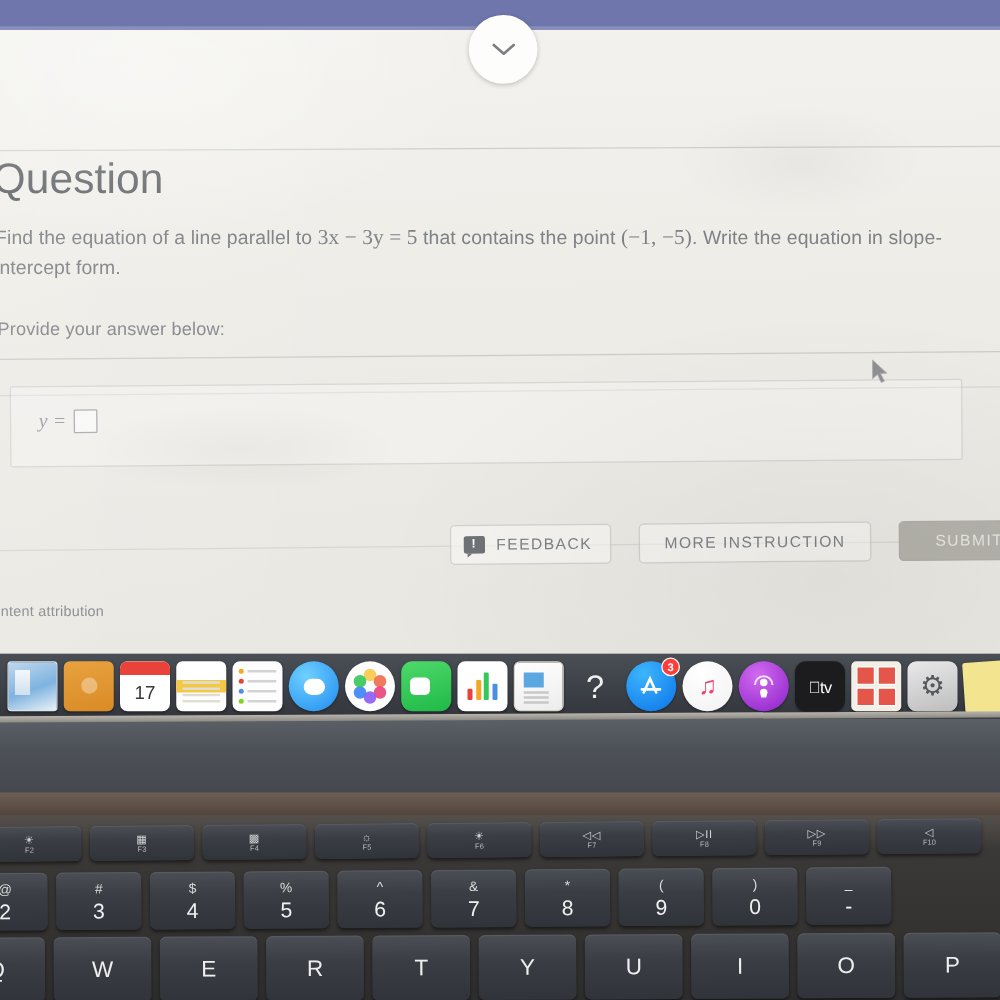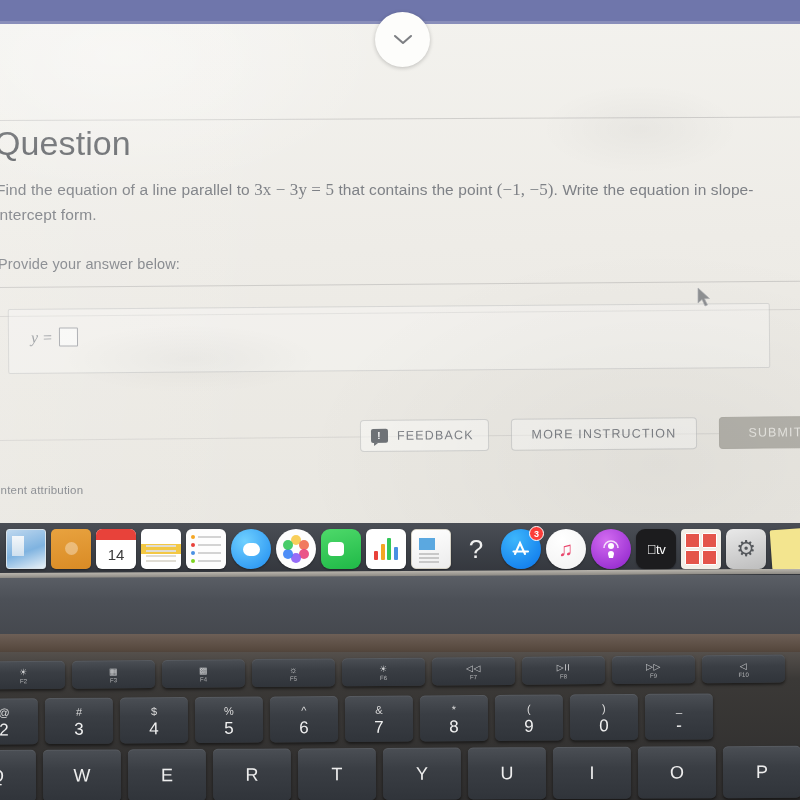--- a/index.html
+++ b/index.html
@@ -354,21 +354,21 @@
   </div>
 
   <div class="dock">
 
     <div class="dock-icon ic-mail"></div>
 
     <div class="dock-icon ic-contacts"></div>
 
     <div class="dock-icon ic-cal">
       <div class="cal-top"></div>
-      <div class="cal-num">14</div>
+      <div class="cal-num">17</div>
 
     </div>
 
     <div class="dock-icon ic-notes">
       <div class="n-top"></div>
       <div class="nlines">
           <i></i>
           <i></i>
           <i></i>
           <i></i>

